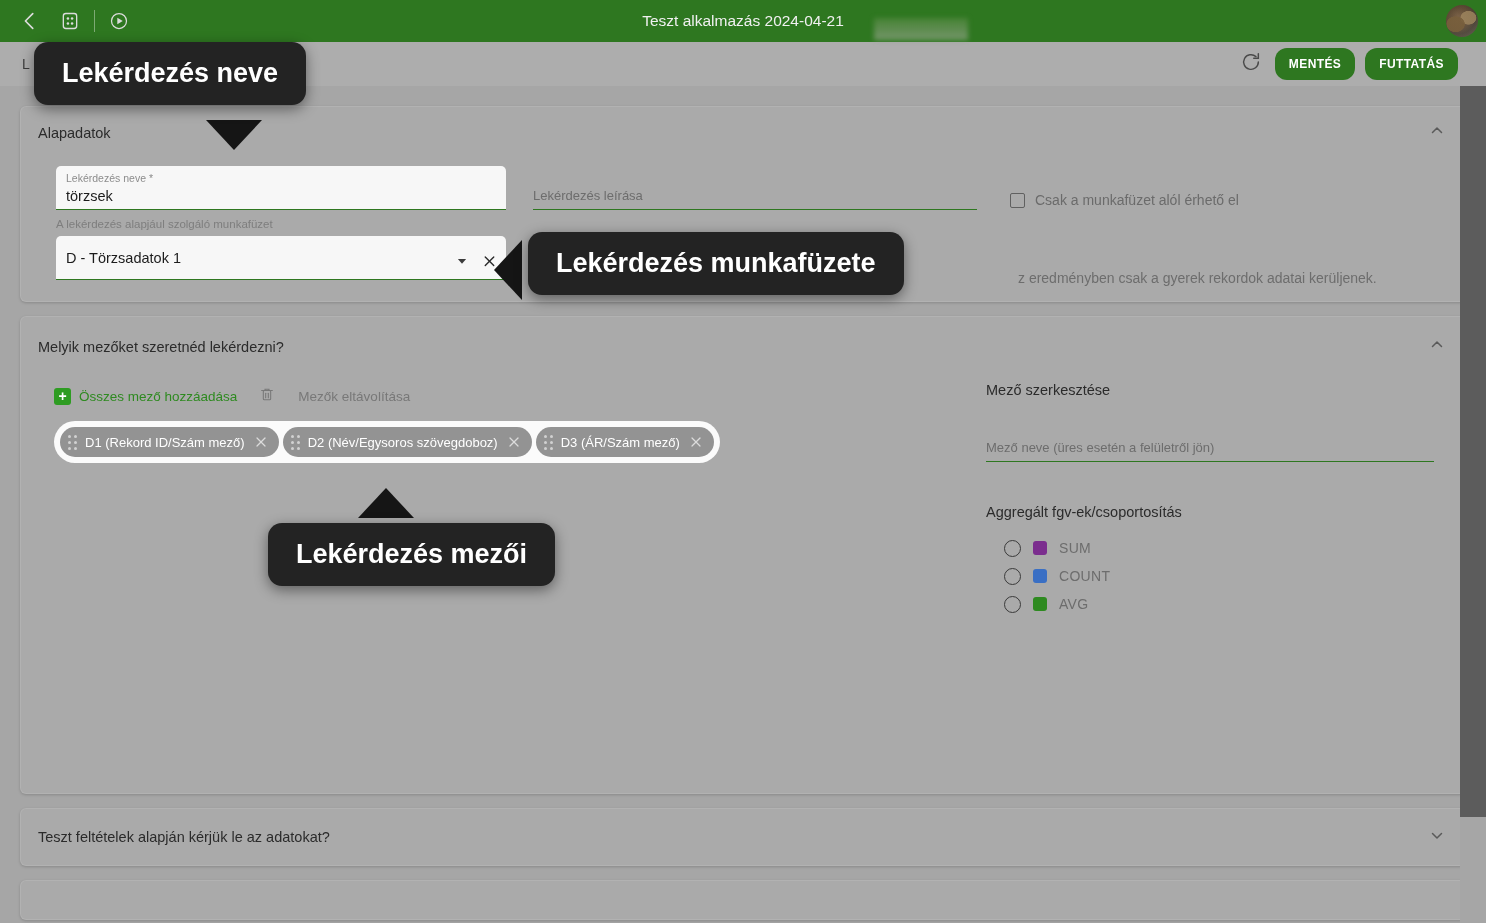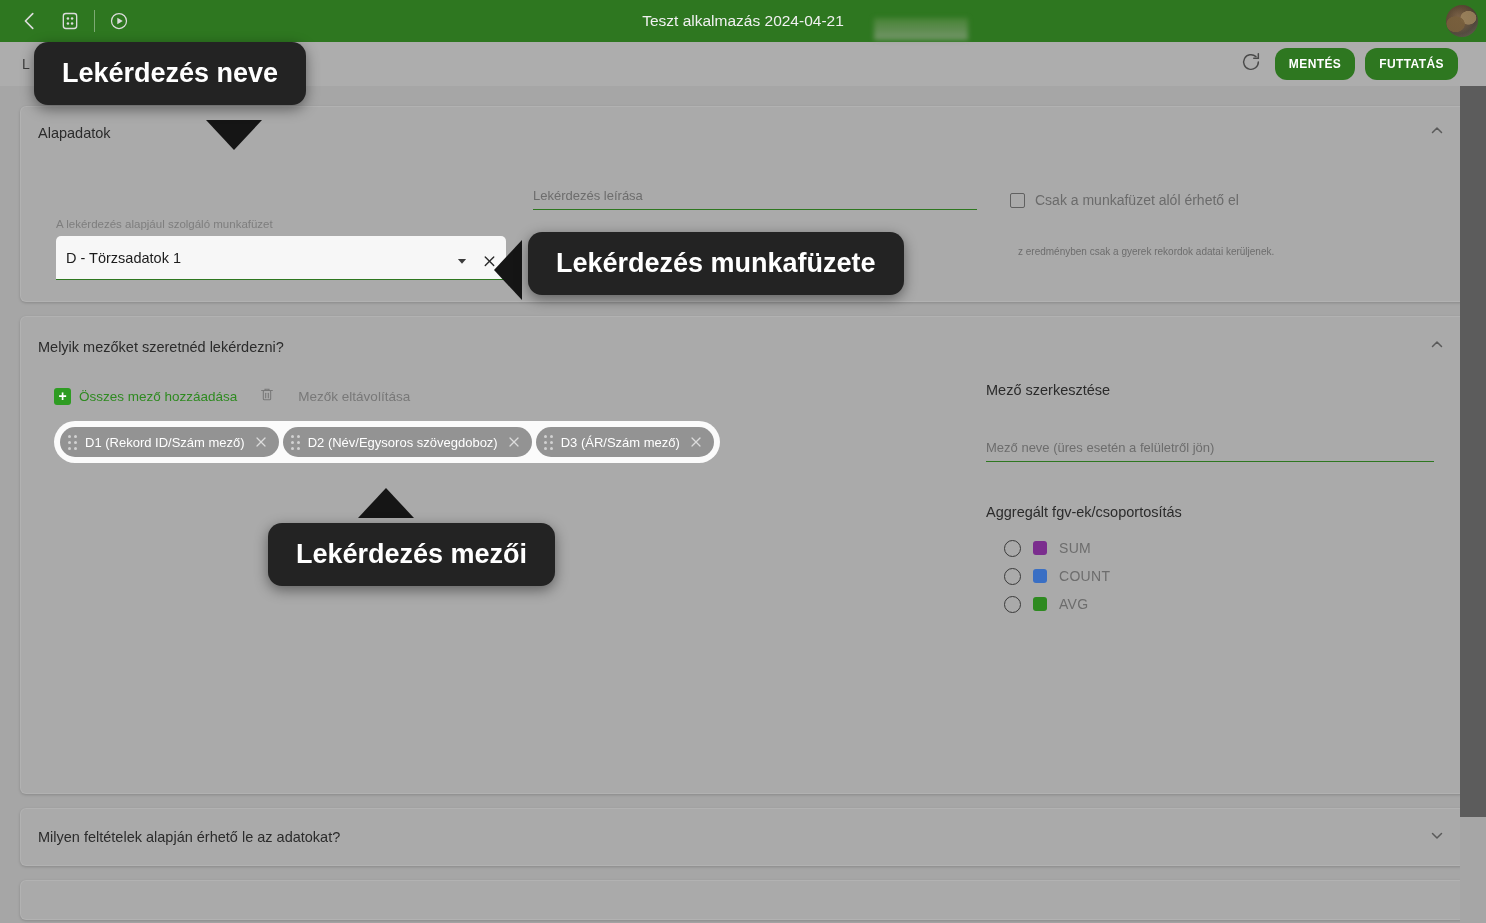--- a/index.html
+++ b/index.html
@@ -127,21 +127,21 @@
   }
   .field-line .ph { font-size: 13px; color: #6d6d6d; line-height: 24px; }
   .field-line .fright {
     position: absolute; right: 0; bottom: 2px;
     display: flex; align-items: center; gap: 14px;
   }
 
   .checkrow { display: flex; align-items: center; gap: 10px; cursor: pointer; }
   .cbox { width: 15px; height: 15px; border: 1.6px solid #606060; border-radius: 2px; }
   .cbox-label { font-size: 14px; color: #6b6b6b; }
-  .muted-line { font-size: 10px; color: #6d6d6d; }
+  .muted-line { font-size: 14px; color: #6d6d6d; margin-top: 24px; }
 
   
   .linkrow { display: flex; align-items: center; gap: 22px; padding: 4px 0 0 0; }
   .link-add { display: flex; align-items: center; gap: 8px; cursor: pointer; }
   .plus-sq {
     width: 17px; height: 17px; border-radius: 3px;
     background: #2e9c22; color: #fff;
     font-size: 14px; line-height: 16px; text-align: center; font-weight: 700;
   }
   .link-add .txt { font-size: 13.5px; color: #2e8a20; }
@@ -279,20 +279,24 @@
       <div class="chev">
         <span>
           <svg width="18" height="18" viewBox="0 0 24 24" fill="none" stroke="#5a5a5a" stroke-width="2" stroke-linecap="round" stroke-linejoin="round">
               <polyline points="6 14 12 8 18 14"></polyline>
             </svg>
         </span>
       </div>
     </div>
 
     <div style="position:absolute; left:18px; top:42px; width:1420px; height:56px;">
+      <div class="field-filled" style="position:absolute; left:18px; top:18px; width:450px;">
+        <div class="flabel">Lekérdezés neve *</div>
+        <div class="fvalue">törzsek</div>
+      </div>
       <div class="field-line" style="position:absolute; left:495px; top:36px; width:444px;">
         <div class="ph">Lekérdezés leírása</div>
       </div>
       <div class="checkrow" style="position:absolute; left:972px; top:44px;">
         <div class="cbox"></div>
         <div class="cbox-label">Csak a munkafüzet alól érhető el</div>
       </div>
     </div>
 
     <div style="position:absolute; left:18px; top:112px; width:1420px;">
@@ -429,21 +433,21 @@
           <div class="radio"></div>
           <div class="swatch" style="background:#2e8a20"></div>
           <div class="agg-label">AVG</div>
         </div>
       </div>
 
     </div>
   </div>
 
   <div class="card" style="height:58px; display:flex; align-items:center; padding:0 20px 0 18px;">
-    <div class="card-title">Milyen feltételek alapján érhető le az adatokat?</div>
+    <div class="card-title">Teszt feltételek alapján kérjük le az adatokat?</div>
     <div class="chev">
       <span>
         <svg width="18" height="18" viewBox="0 0 24 24" fill="none" stroke="#5a5a5a" stroke-width="2" stroke-linecap="round" stroke-linejoin="round">
             <polyline points="6 10 12 16 18 10"></polyline>
           </svg>
       </span>
     </div>
   </div>
 
   <div class="card" style="height:40px;"></div>

